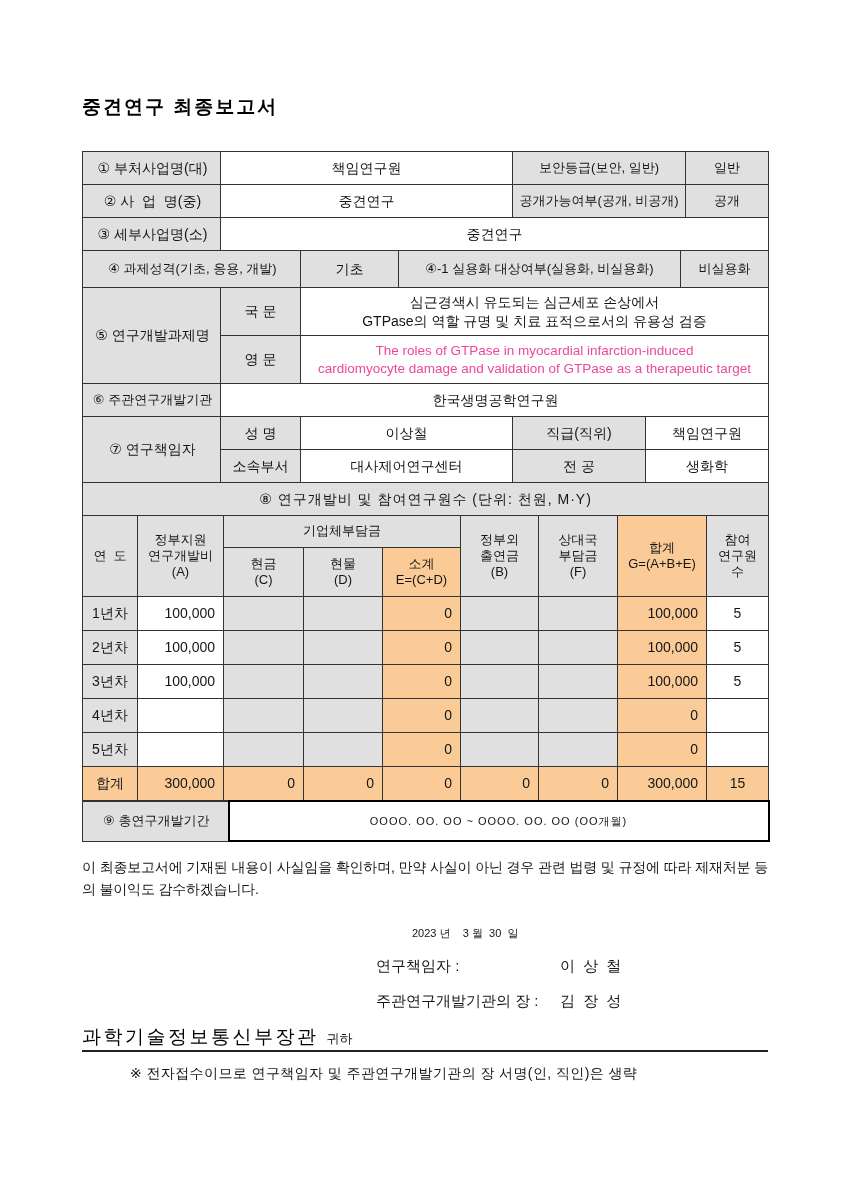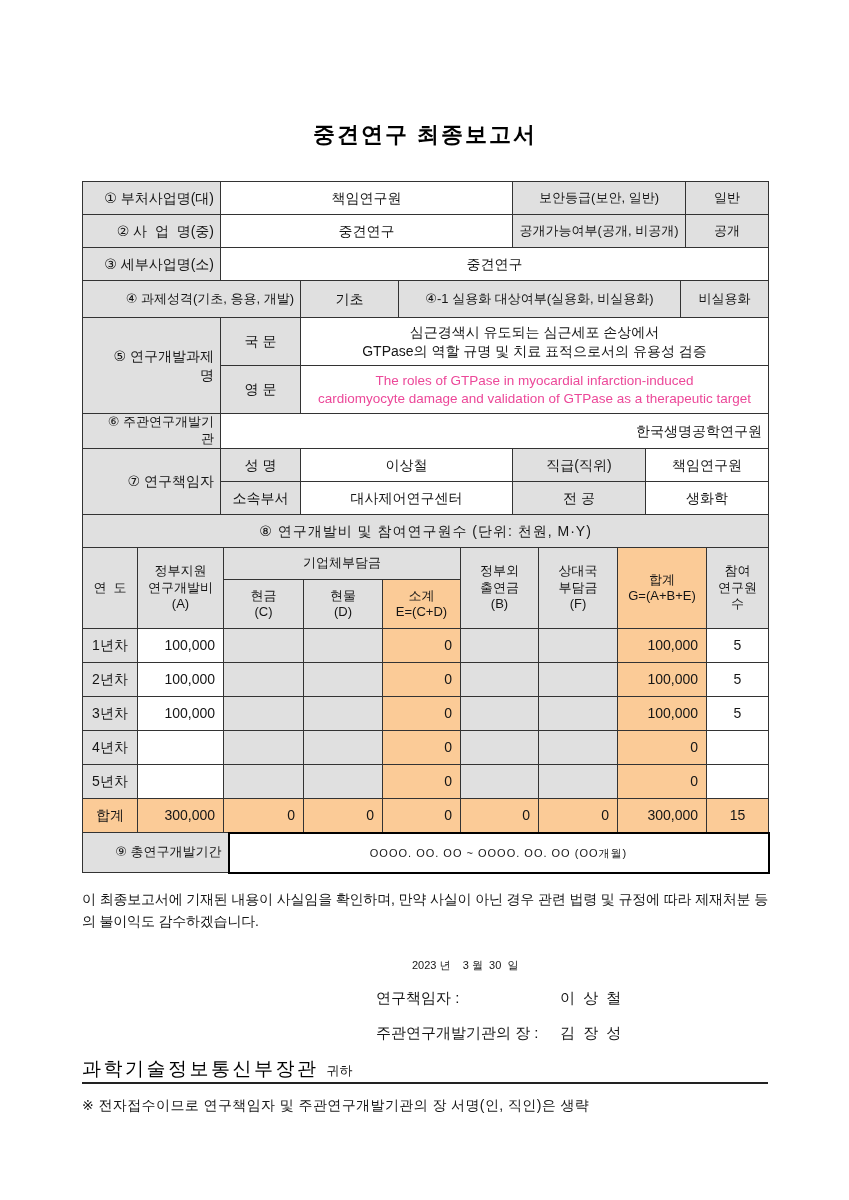--- a/index.html
+++ b/index.html
@@ -10,35 +10,35 @@
   *{box-sizing:border-box;}
   html,body{margin:0;padding:0;}
   body{
     width:849px;height:1200px;background:#ffffff;
     font-family:"Liberation Sans","DejaVu Sans",sans-serif;
     color:#151515;
   }
   .page{position:relative;width:849px;height:1200px;overflow:hidden;}
   .content{margin-left:82px;width:686px;}
   .doc-title{
-    margin:0;padding-top:120px;text-align:center;
-    font-size:22px;font-weight:bold;letter-spacing:2px;color:#000;
+    margin:0;padding-top:94px;text-align:left;
+    font-size:19px;font-weight:bold;letter-spacing:2px;color:#000;
   }
   table{border-collapse:collapse;table-layout:fixed;width:686px;}
   td{
     border:1px solid var(--line);
     font-size:14px;vertical-align:middle;
     padding:0 6px;overflow:hidden;white-space:pre-wrap;line-height:1.3;
   }
   .t1{margin-top:31px;}
   .t2{margin-top:-1px;}
   .t3{margin-top:-1px;}
   .gray{background:var(--gray);}
   .orange{background:var(--orange);}
-  .lbl{text-align:right;padding-left:20px;}
+  .lbl{text-align:center;padding-left:8px;}
   .ctr{text-align:center;}
   .num{text-align:right;padding-right:8px;}
   .small{font-size:13px;}
   .eng{font-size:13.5px;color:#ec4899;}
   .hdr{font-size:13px;text-align:center;line-height:1.25;}
   .band{font-size:14px;text-align:center;letter-spacing:1px;}
   .period-value{
     border:2px solid #000;text-align:center;font-size:11px;letter-spacing:1px;
   }
   .affirm{
@@ -47,21 +47,21 @@
   }
   .date-line{margin-top:25px;padding-left:330px;font-size:11px;white-space:pre;}
   .sig-line{margin-top:16px;display:flex;padding-left:294px;font-size:15px;}
   .sig-label{width:184px;white-space:pre;}
   .sig-name{letter-spacing:2px;}
   .minister-line{
     margin-top:13px;border-bottom:2px solid #222;
   }
   .minister-main{font-size:19px;letter-spacing:2.5px;color:#000;}
   .minister-suffix{font-size:13px;margin-left:8px;}
-  .footnote{margin-top:13px;font-size:14px;letter-spacing:0.4px;}
+  .footnote{margin-top:13px;font-size:14px;letter-spacing:0.4px;margin-left:48px;}
 </style>
 </head>
 <body>
 
 <div class="page">
   <div class="content">
 
     <h1 class="doc-title">중견연구 최종보고서</h1>
 
     <table class="t1">

